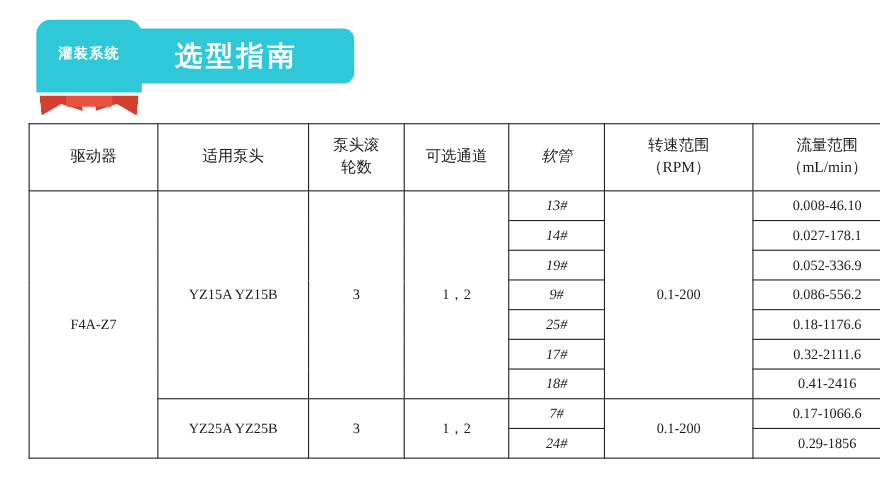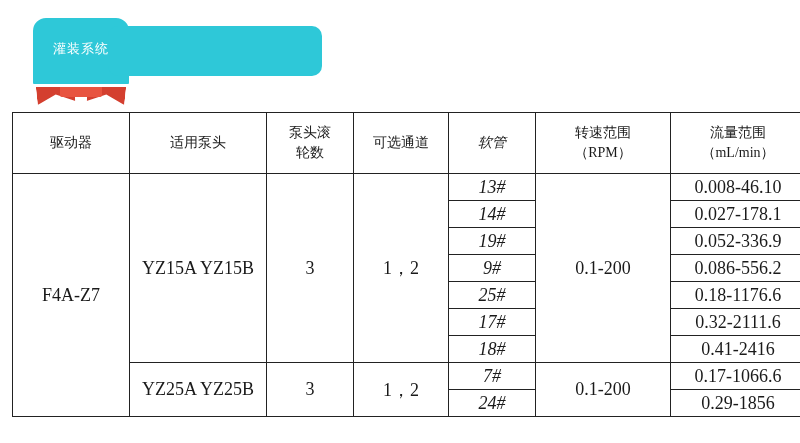--- a/index.html
+++ b/index.html
@@ -50,20 +50,21 @@
   .ribbon-label {
     position: absolute;
     left: 0;
     top: 26px;
     width: 102px;
     text-align: center;
     font-size: 13px;
     color: #ffffff;
     letter-spacing: 1px;
     line-height: 16px;
+    font-weight: bold;
   }
   .ribbon-tails {
     position: absolute;
     left: 6px;
     top: 58px;
     width: 90px;
     height: 34px;
   }
   .tail {
     position: absolute;
@@ -112,35 +113,35 @@
     text-align: center;
     font-size: 25px;
     font-weight: bold;
     color: #ffffff;
     letter-spacing: 3px;
   }
 
   
   .table-wrap {
     position: absolute;
-    left: 12px;
+    left: 26px;
     top: 112px;
     width: 758px;
   }
   table.spec {
     border-collapse: collapse;
     width: 758px;
     table-layout: fixed;
   }
   table.spec th,
   table.spec td {
     border: 1px solid #222222;
     text-align: center;
     vertical-align: middle;
-    font-size: 18px;
+    font-size: 13px;
     font-weight: normal;
     color: #1a1a1a;
     font-family: "Liberation Serif", serif;
     padding: 0 2px;
   }
   table.spec th {
     height: 60px;
     line-height: 20px;
     font-size: 14px;
   }
@@ -166,20 +167,21 @@
     <div class="ribbon-wrap">
       <div class="ribbon-tails">
         <div class="tail left"></div>
         <div class="tail right"></div>
         <div class="tail-center"></div>
       </div>
       <div class="ribbon-shape"></div>
       <div class="ribbon-label">灌装系统</div>
     </div>
     <div class="title-pill"></div>
+    <div class="title-text">选型指南</div>
   </div>
 
   <div class="table-wrap">
     <table class="spec">
       <thead>
         <tr>
           <th class="col-driver">驱动器</th>
           <th class="col-head">适用泵头</th>
           <th class="col-rollers two-line">
             <span>泵头滚</span>

